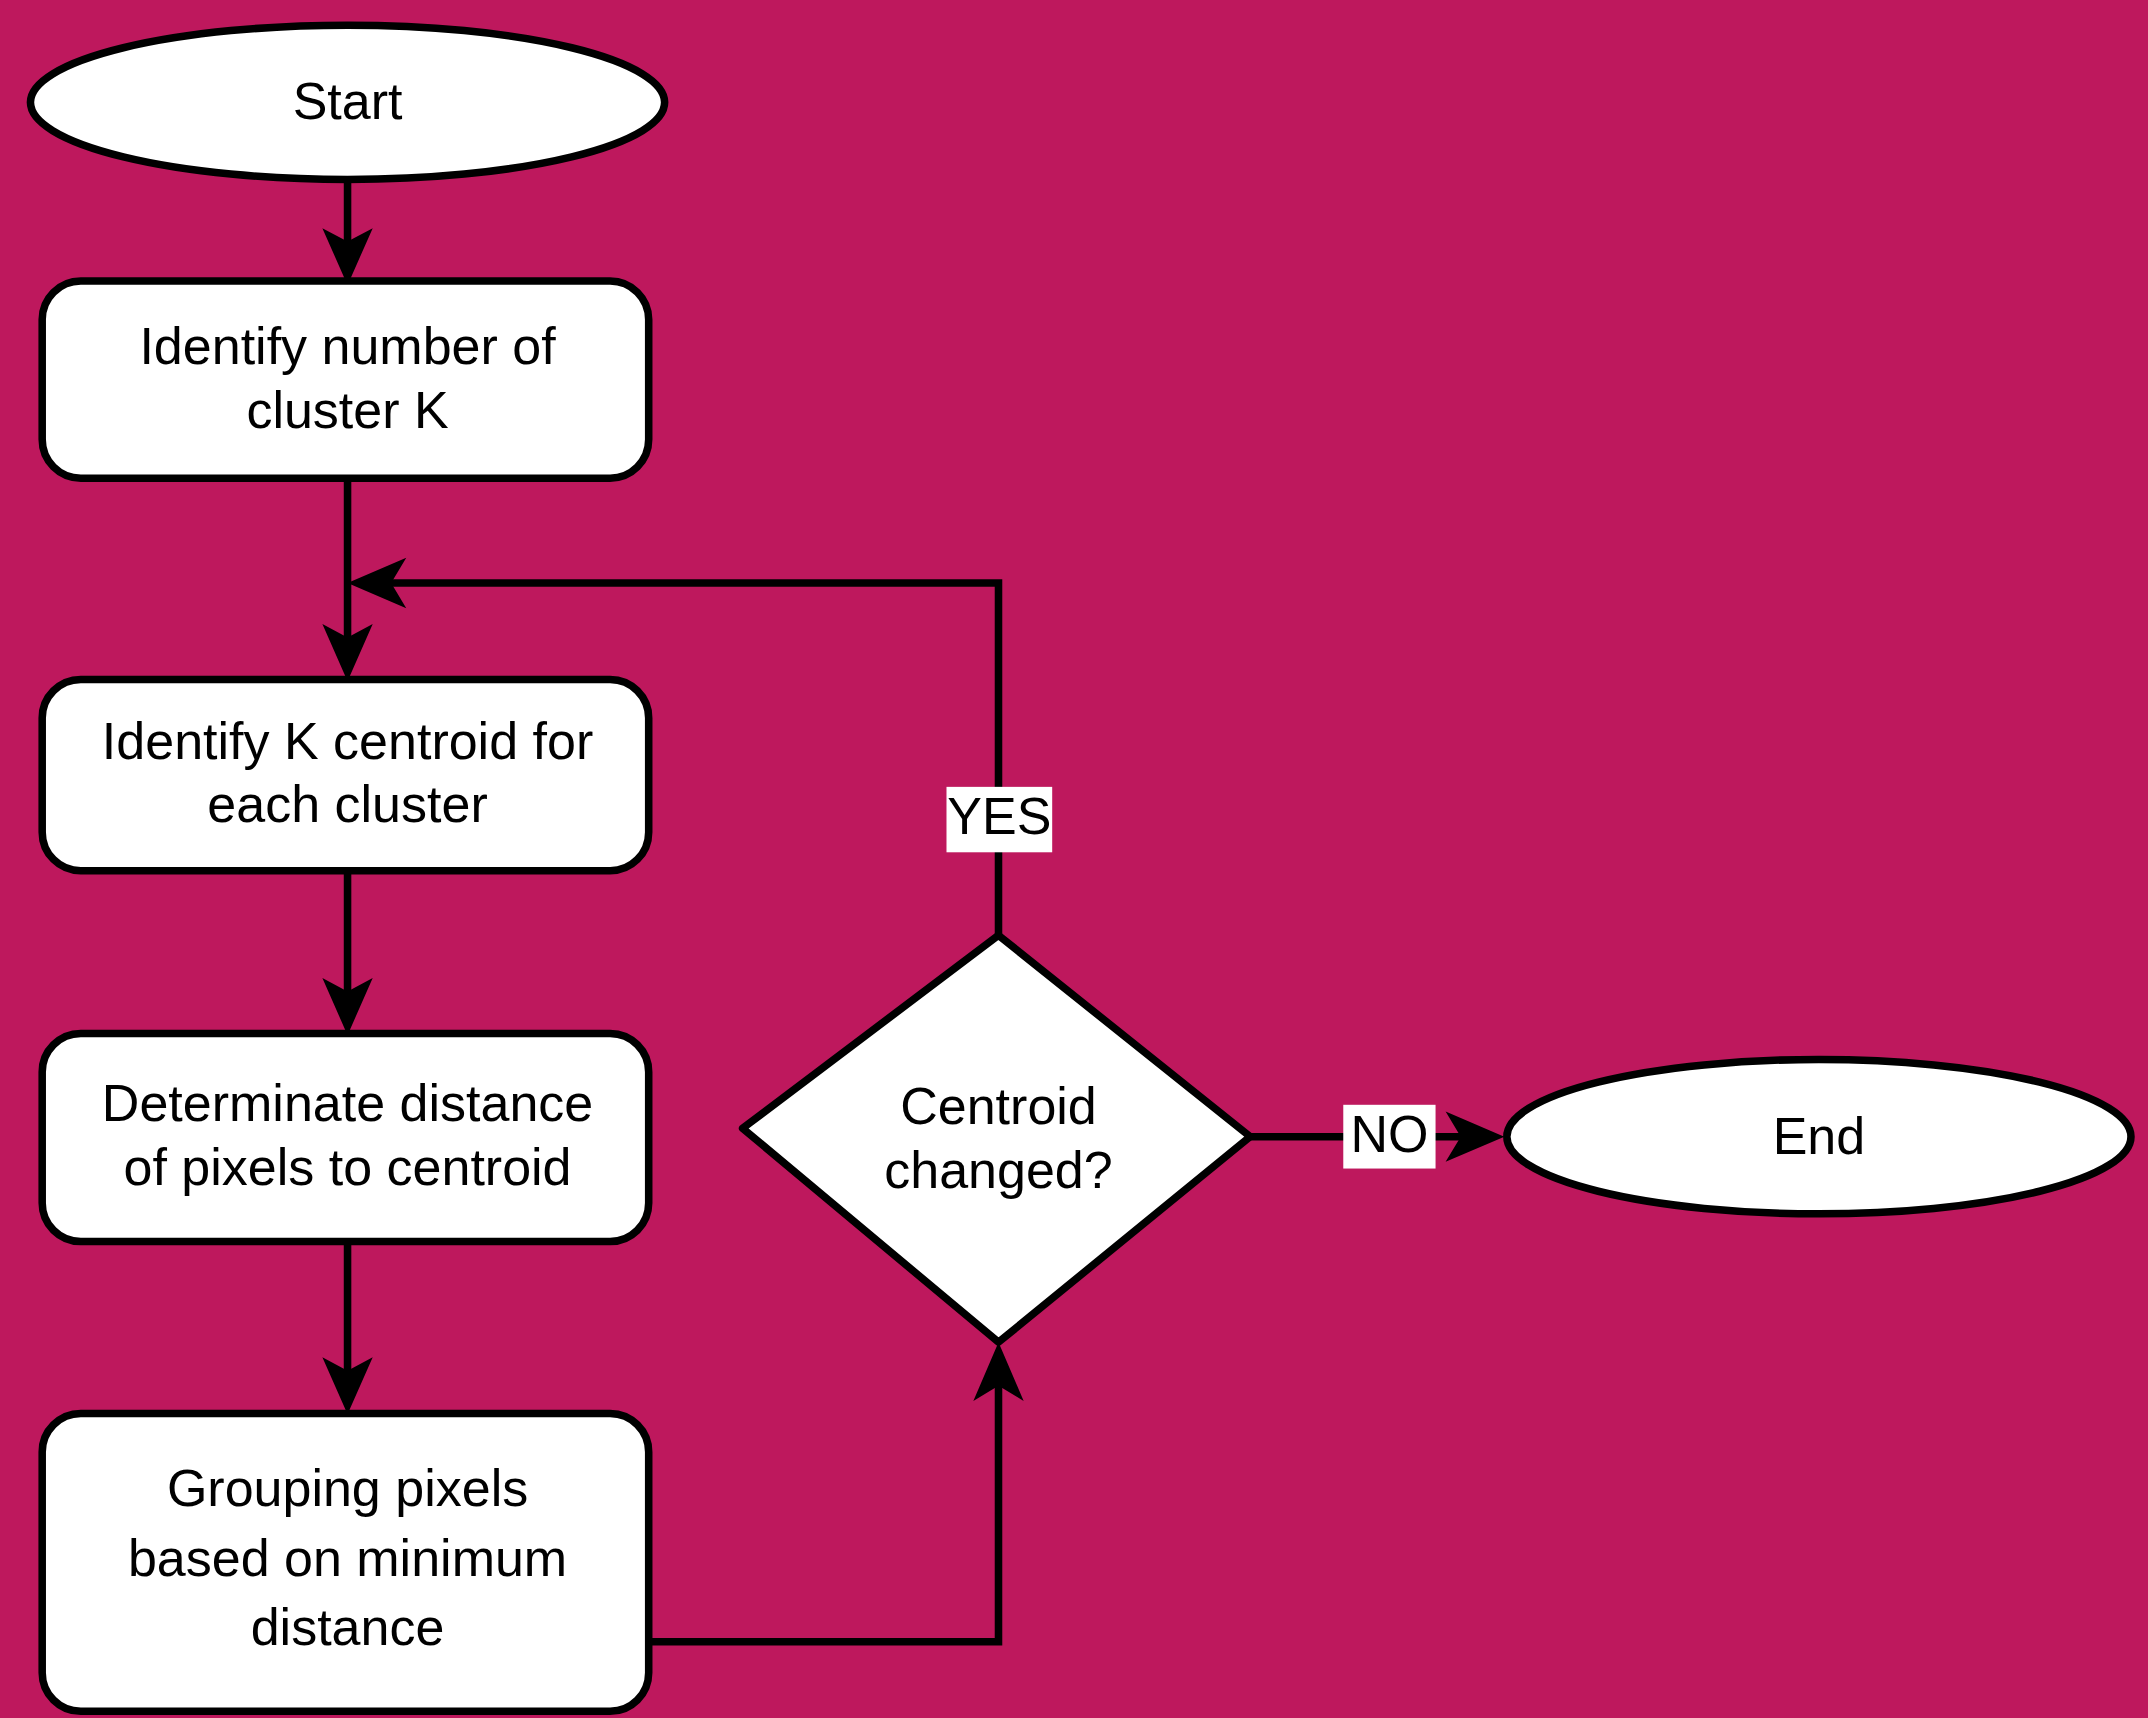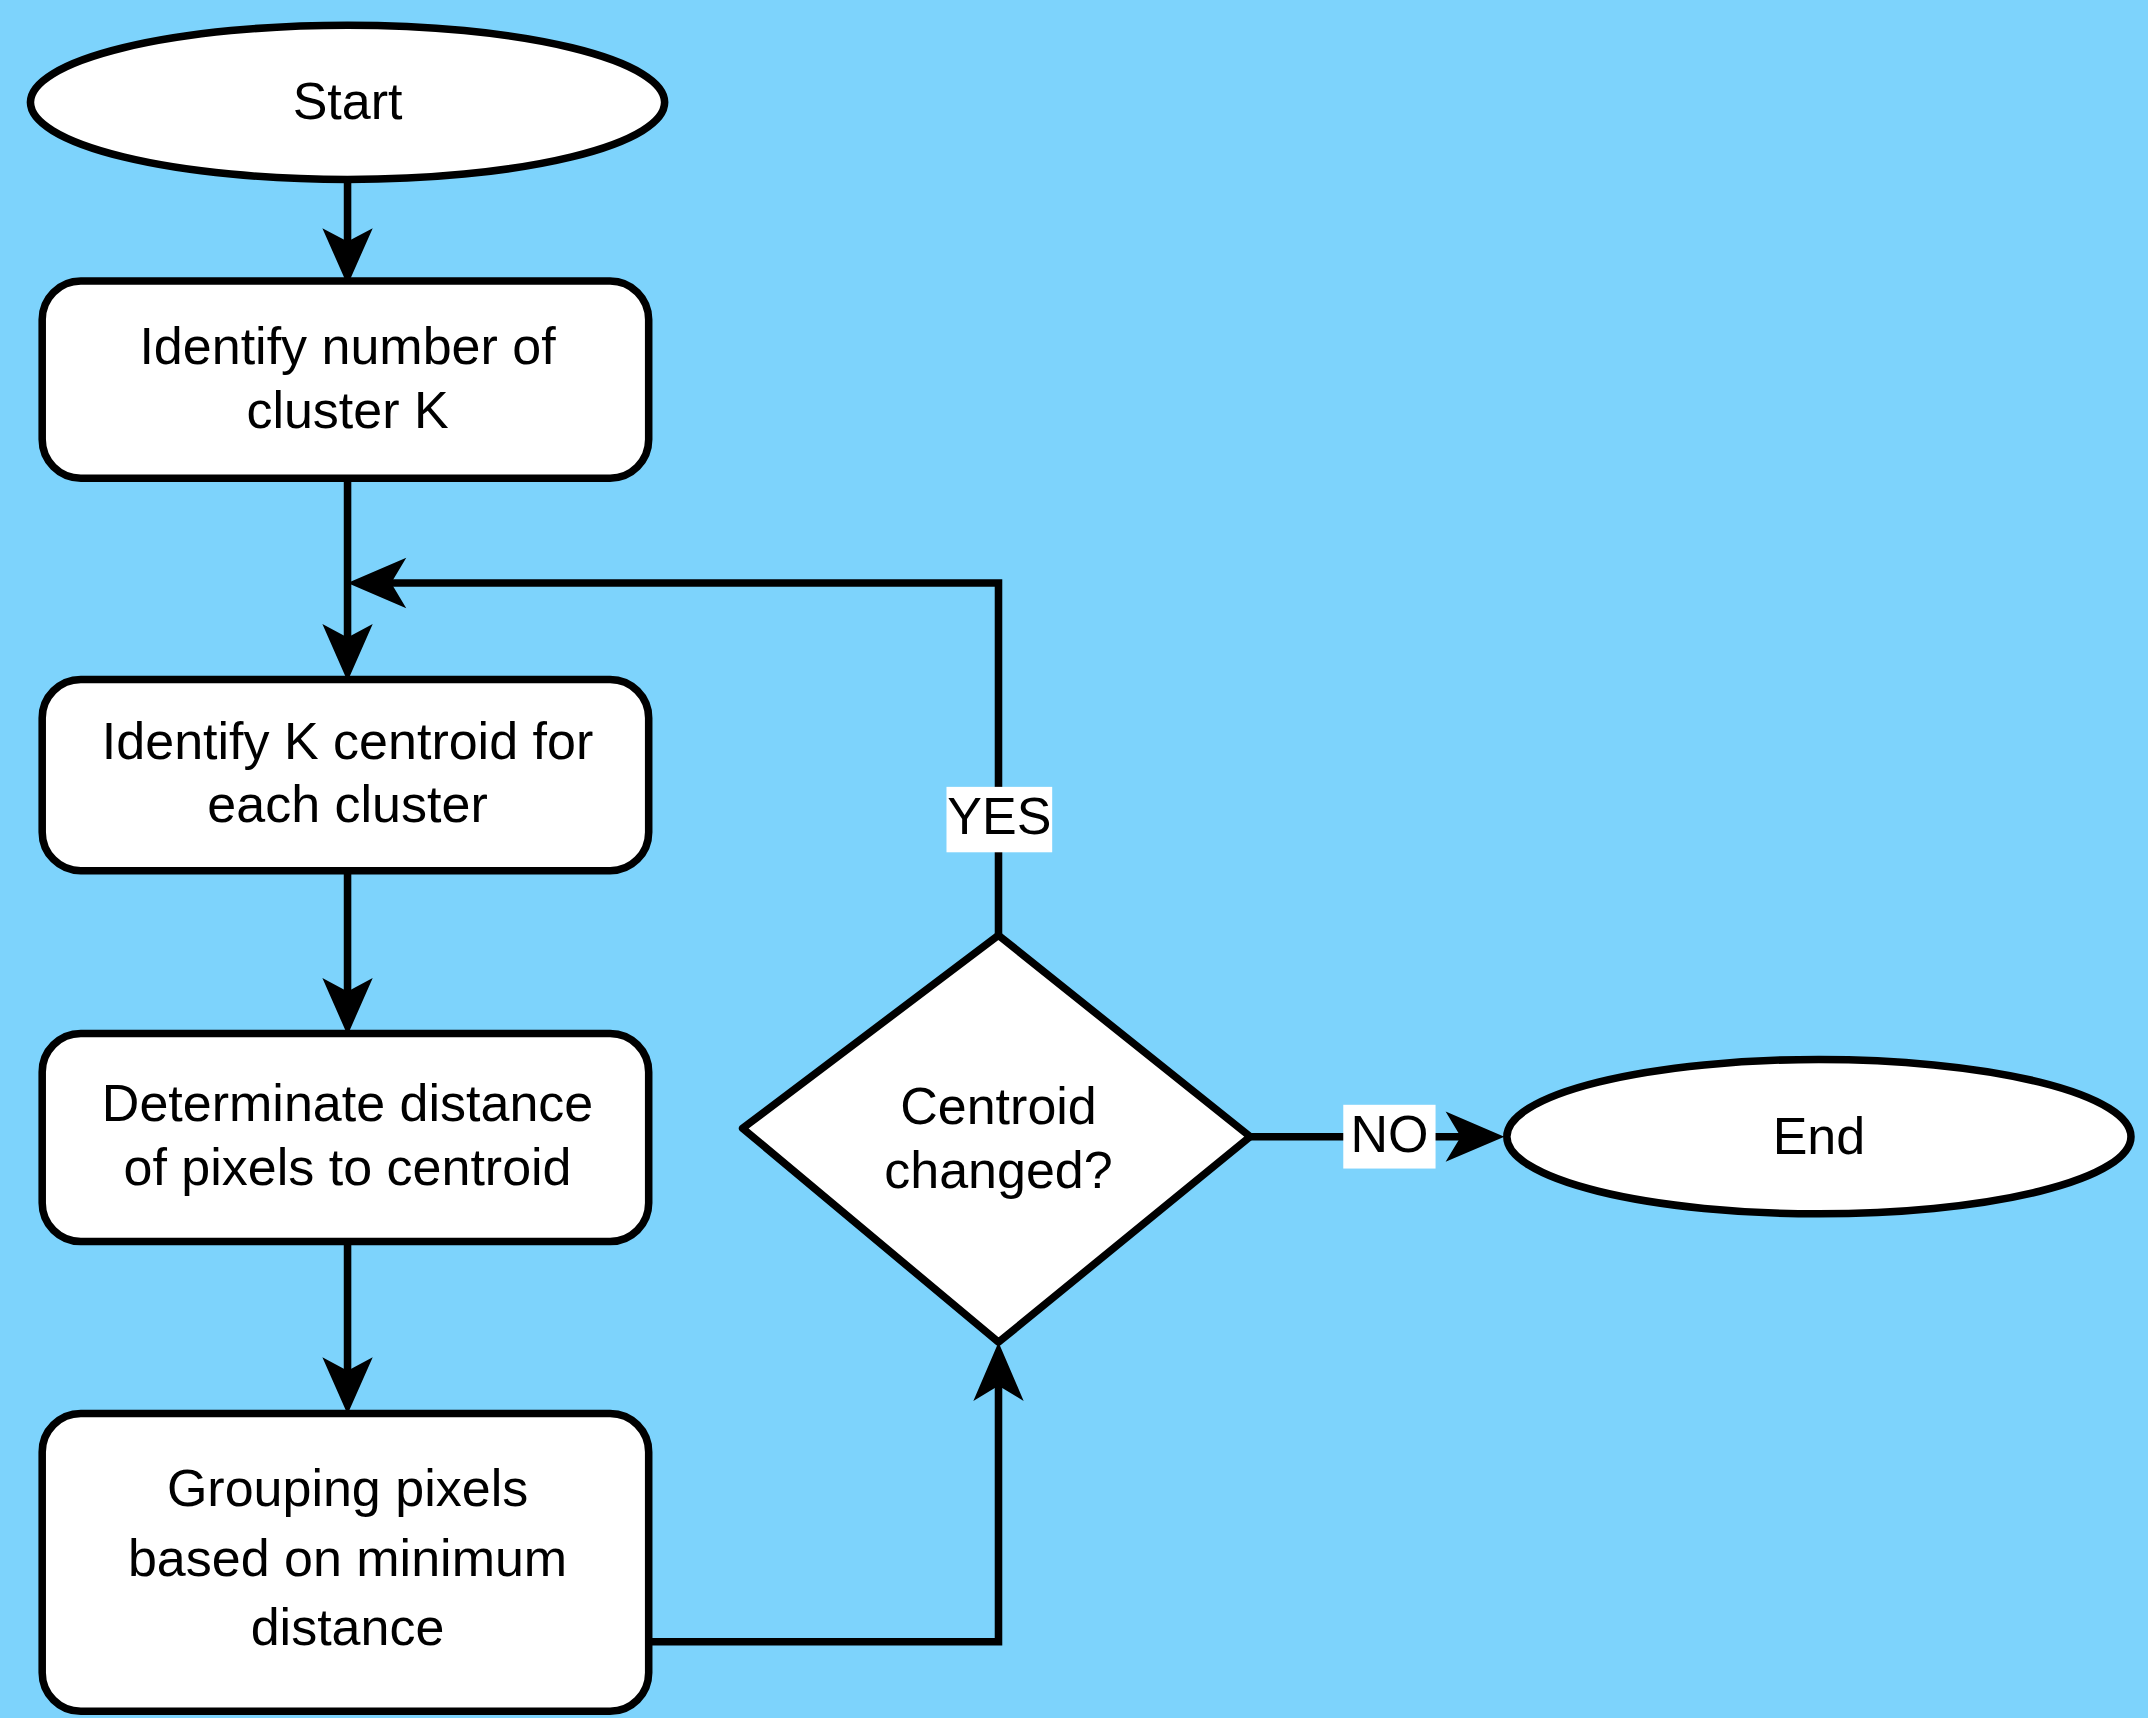--- a/index.html
+++ b/index.html
@@ -4,21 +4,21 @@
 <style>
   html, body {
     margin: 0;
     padding: 0;
     background: #ffffff;
   }
   #page {
     position: relative;
     width: 2148px;
     height: 1718px;
-    background: #7dd3fc;
+    background: #be185d;
     font-family: "Liberation Sans", sans-serif;
     overflow: hidden;
   }
   svg#flow {
     position: absolute;
     left: 0;
     top: 0;
     width: 2148px;
     height: 1718px;
     display: block;

